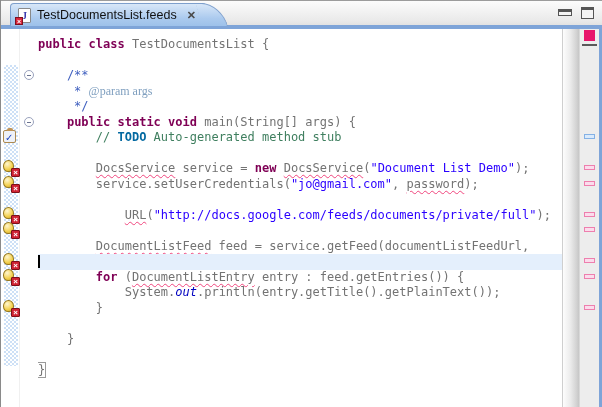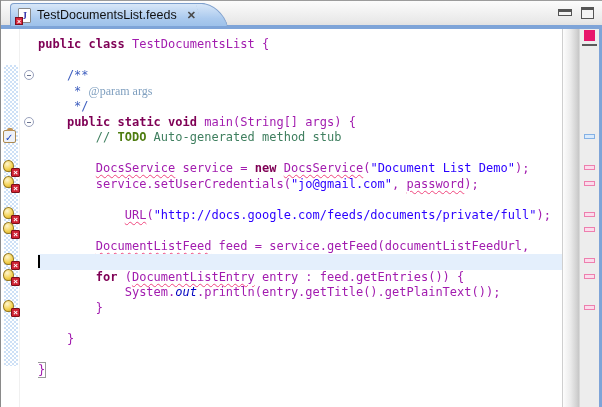--- a/index.html
+++ b/index.html
@@ -64,25 +64,25 @@
   .fold::after{content:"";position:absolute;left:2px;top:4px;width:4px;height:1px;background:#6b7390;}
   
   .code{position:absolute;left:37px;right:40px;top:0;bottom:0;background:#fff;padding-top:8px;
     font-family:"DejaVu Sans Mono","Liberation Mono",monospace;font-size:12px;cursor:text;overflow:hidden;}
   .cl{height:15.5px;line-height:15.5px;white-space:pre;position:relative;}
   .cl.cur{background:#e4effc;}
   .caret{display:inline-block;width:2px;height:13px;background:#000;vertical-align:text-bottom;}
   .k{color:#7f0055;font-weight:bold;}
   .s{color:#2a00ff;}
   .c{color:#3f7f5f;}
-  .tt{color:#4d7c0f;font-weight:bold;}
+  .tt{color:#0369a1;font-weight:bold;}
   .j{color:#3f5fbf;}
   .jt{color:#7f9fbf;font-family:Liberation Serif, serif;}
   .sf{color:#0000c0;font-style:italic;}
-  .d{color:#a21caf;}
+  .d{color:#737373;}
   .sq{text-decoration:underline wavy #f0457d;text-decoration-thickness:1px;text-underline-offset:2px;text-align:center;}
   .bm{outline:1px solid #9a9a9a;}
   
   .vscroll{position:absolute;right:23px;top:0;bottom:0;width:17px;
     background:linear-gradient(90deg,#fdfdfd,#ececec 45%,#d2d2d2 85%,#c6c6c6);
     border-left:1px solid #cfcfcf;cursor:default;}
   
   .overview{position:absolute;right:0;top:0;bottom:0;width:23px;background:#ededed;
     border-right:3px solid #7ea4d8;border-left:1px solid #d8d8d8;}
   .ov-summary{position:absolute;left:4px;top:1px;width:11px;height:11px;background:#e8156b;cursor:pointer;}

